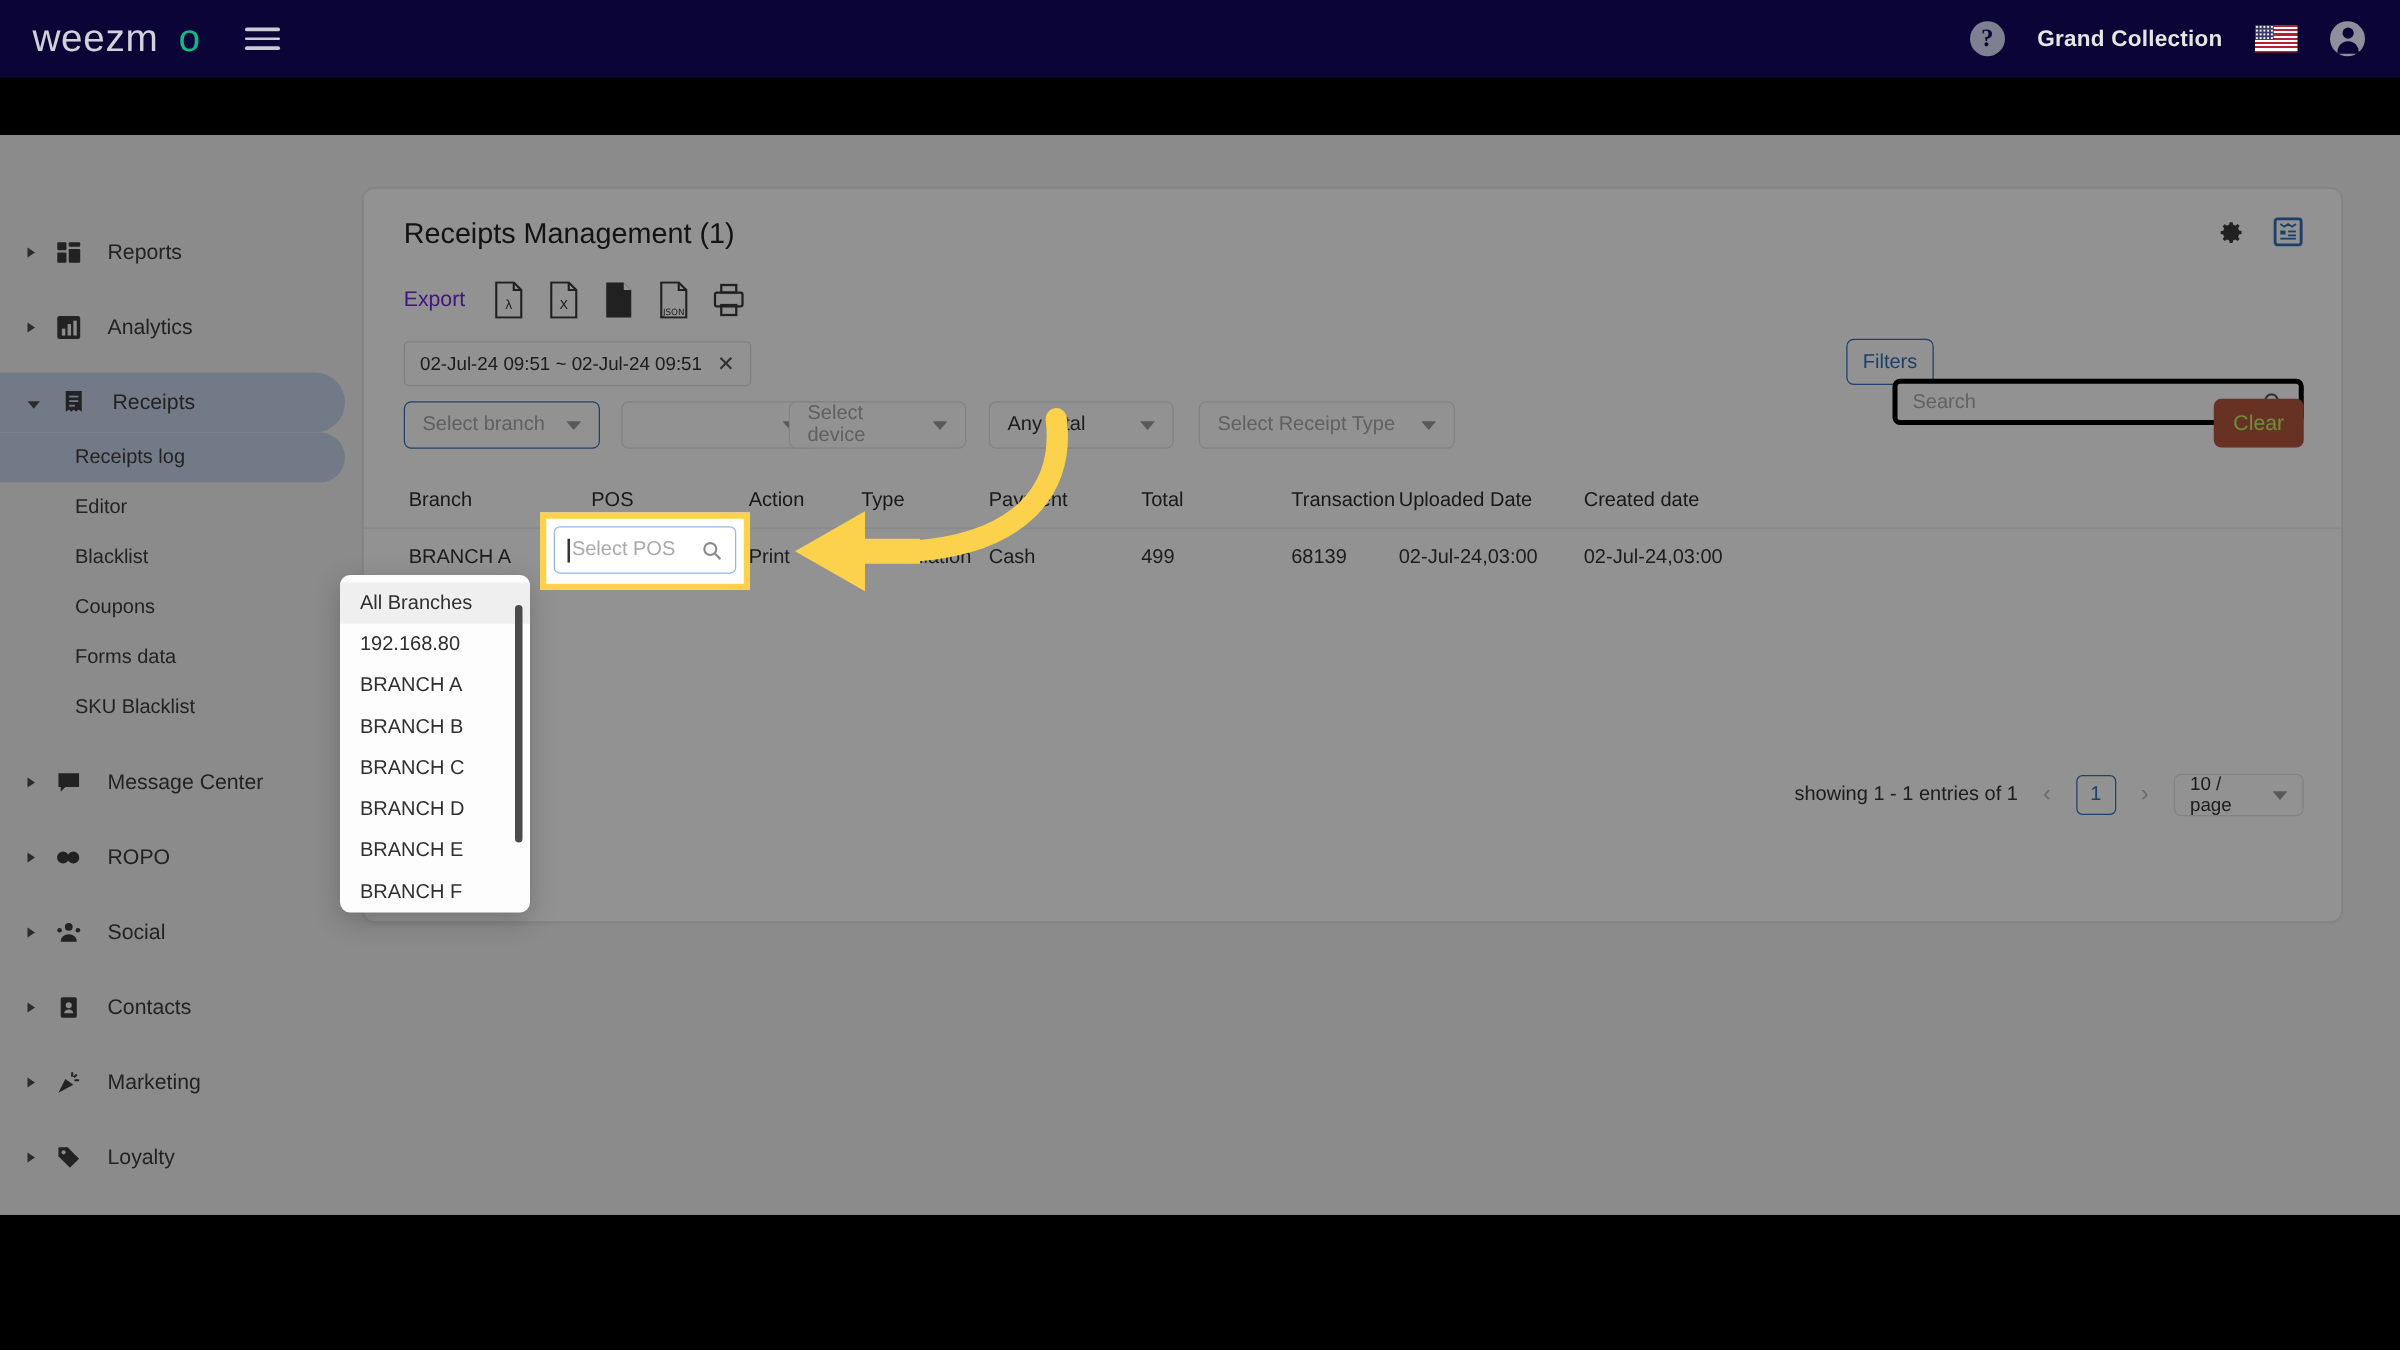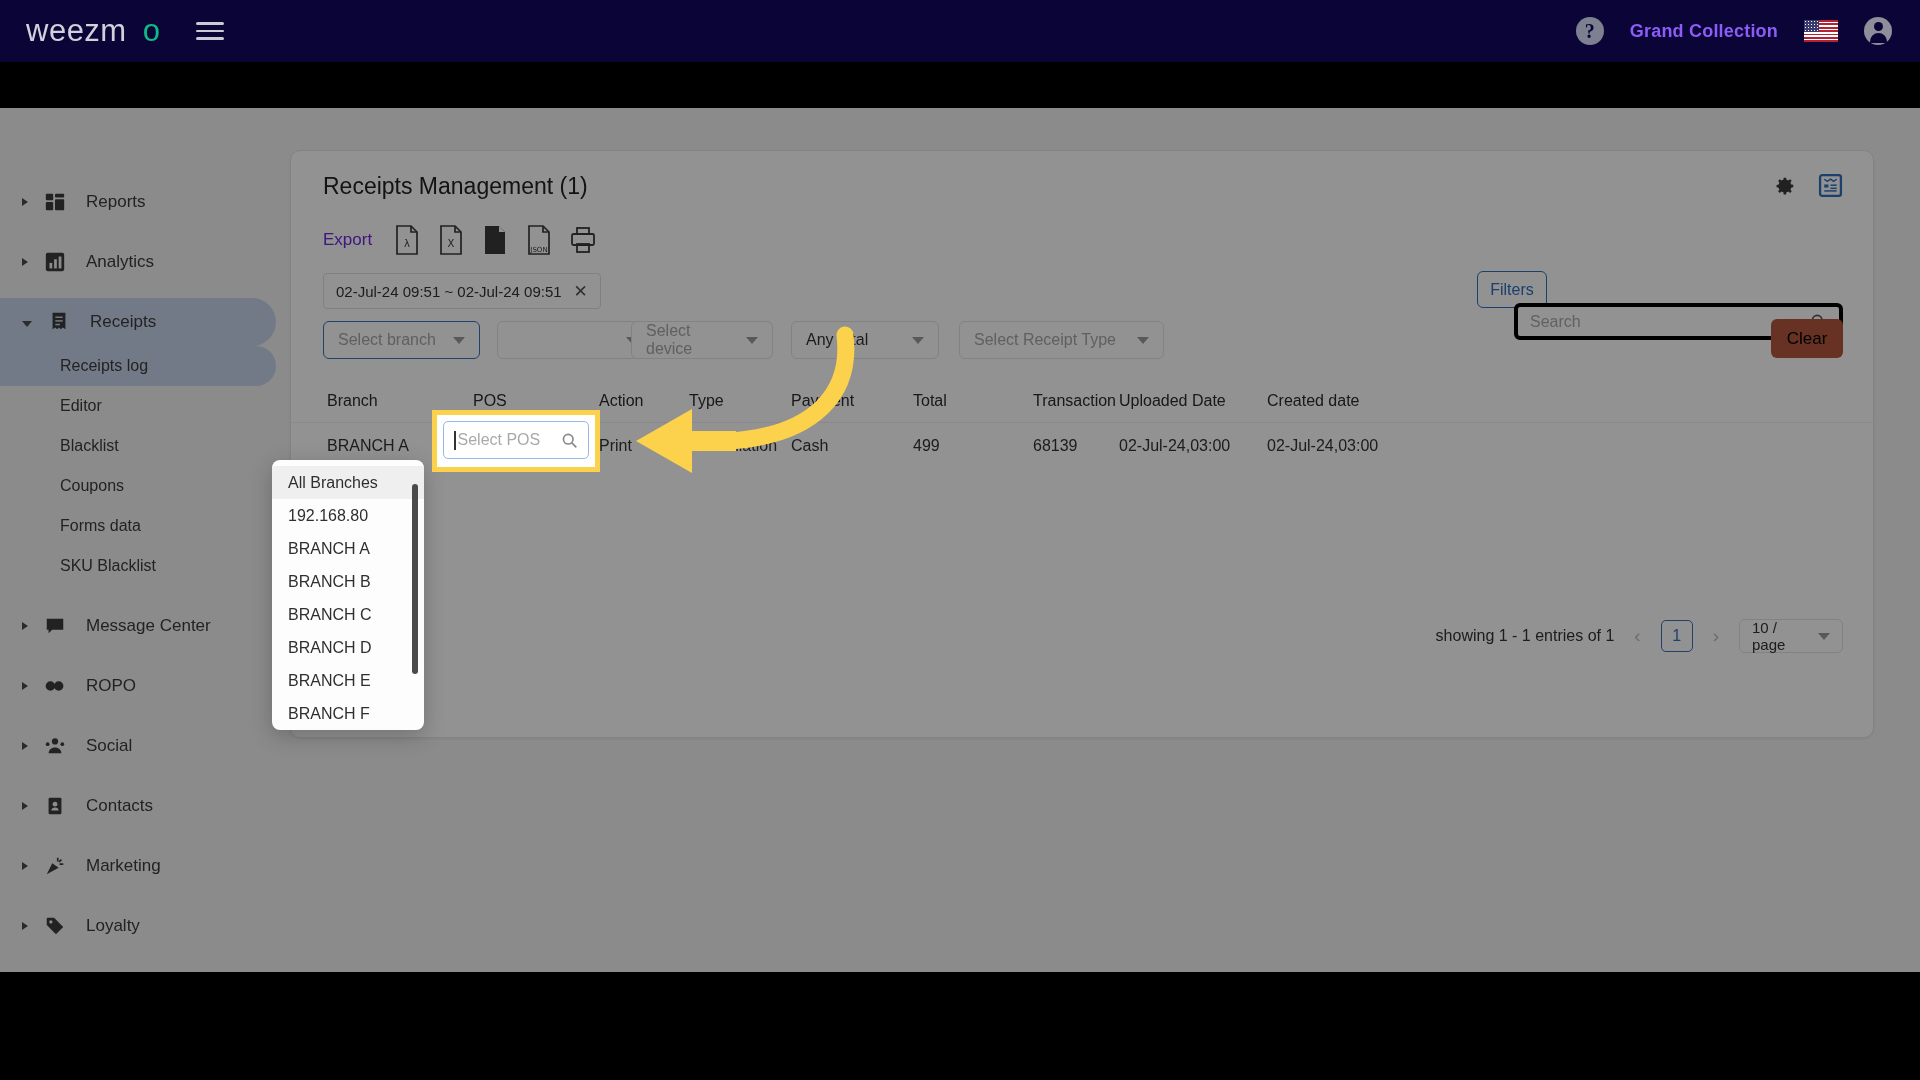--- a/index.html
+++ b/index.html
@@ -56,21 +56,21 @@
   .nav-right {
     margin-left: auto; margin-right: 28px;
     display: flex; align-items: center; gap: 26px;
   }
   .help-icon {
     width: 28px; height: 28px; border-radius: 50%;
     background: #7d8090; color: #0a0536;
     display:flex; align-items:center; justify-content:center;
     font-size: 20px; font-weight: bold; font-family: "Liberation Serif", serif;
   }
-  .org-name { color: #8b5cf6; font-size: 18px; font-weight: bold; letter-spacing: .2px; }
+  .org-name { color: #e5e5e5; font-size: 18px; font-weight: bold; letter-spacing: .2px; }
   .flag {
     width: 34px; height: 22px; position: relative; overflow: hidden;
     background: repeating-linear-gradient(to bottom,
       #b22234 0px, #b22234 1.7px, #ffffff 1.7px, #ffffff 3.4px);
     border: 0;
   }
   .flag .canton {
     position:absolute; left:0; top:0; width: 15px; height: 12px;
     background:#3c3b6e;
     background-image: radial-gradient(circle, #fff 0.6px, transparent 0.8px);
@@ -226,21 +226,21 @@
   #sel-branch { left: 32px;  width: 157px; }
   #sel-pos-ghost { left: 206px; width: 156px; }
   #sel-device { left: 340px; width: 142px; }
   #sel-total  { left: 500px; width: 148px; }
   #sel-type   { left: 668px; width: 205px; }
   .select .val-strong { color:#333; }
 
   .clear-btn {
     position:absolute; right: 30px; top: 168px;
     width: 72px; height: 39px;
-    background:#b2553d; color:#000000;
+    background:#b2553d; color:#bef264;
     border-radius: 6px; border: 0;
     font-size: 17px; font-family: "Liberation Sans", sans-serif;
     display:flex; align-items:center; justify-content:center;
     cursor:pointer;
   }
 
   
   #table { position:absolute; left: 0; top: 228px; width: 100%; }
   .t-head {
     display:flex; align-items:center;

